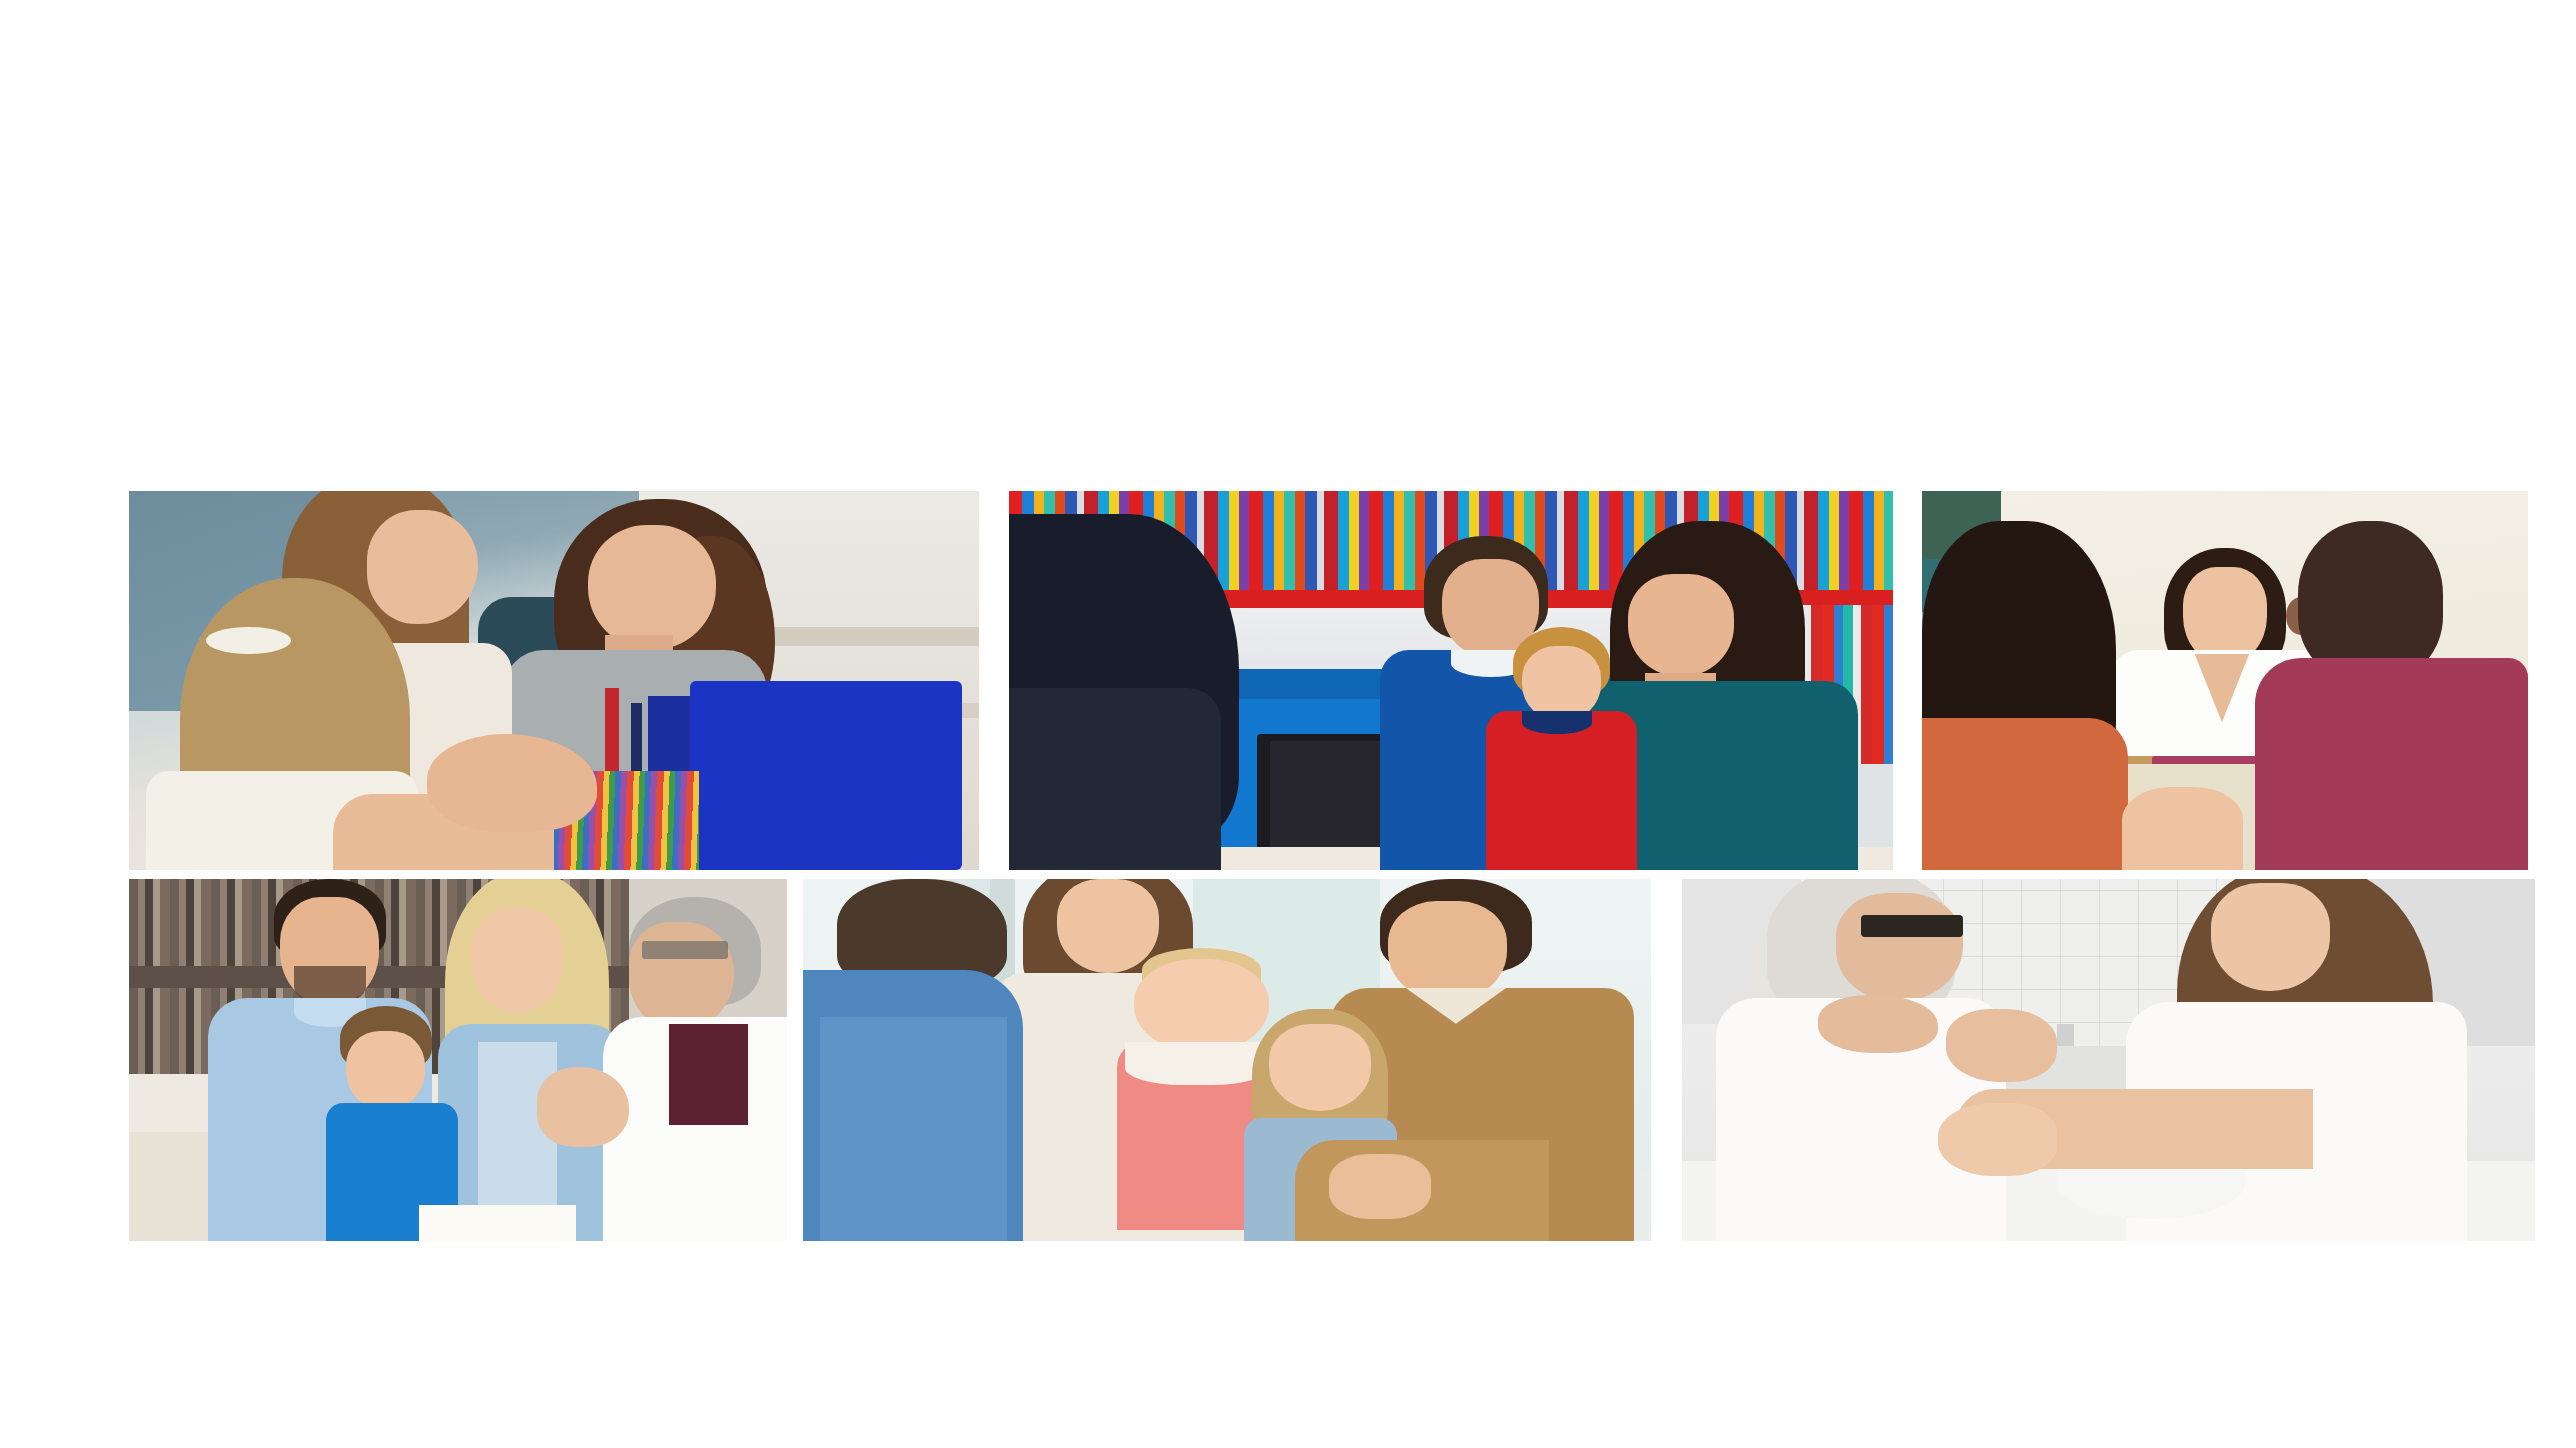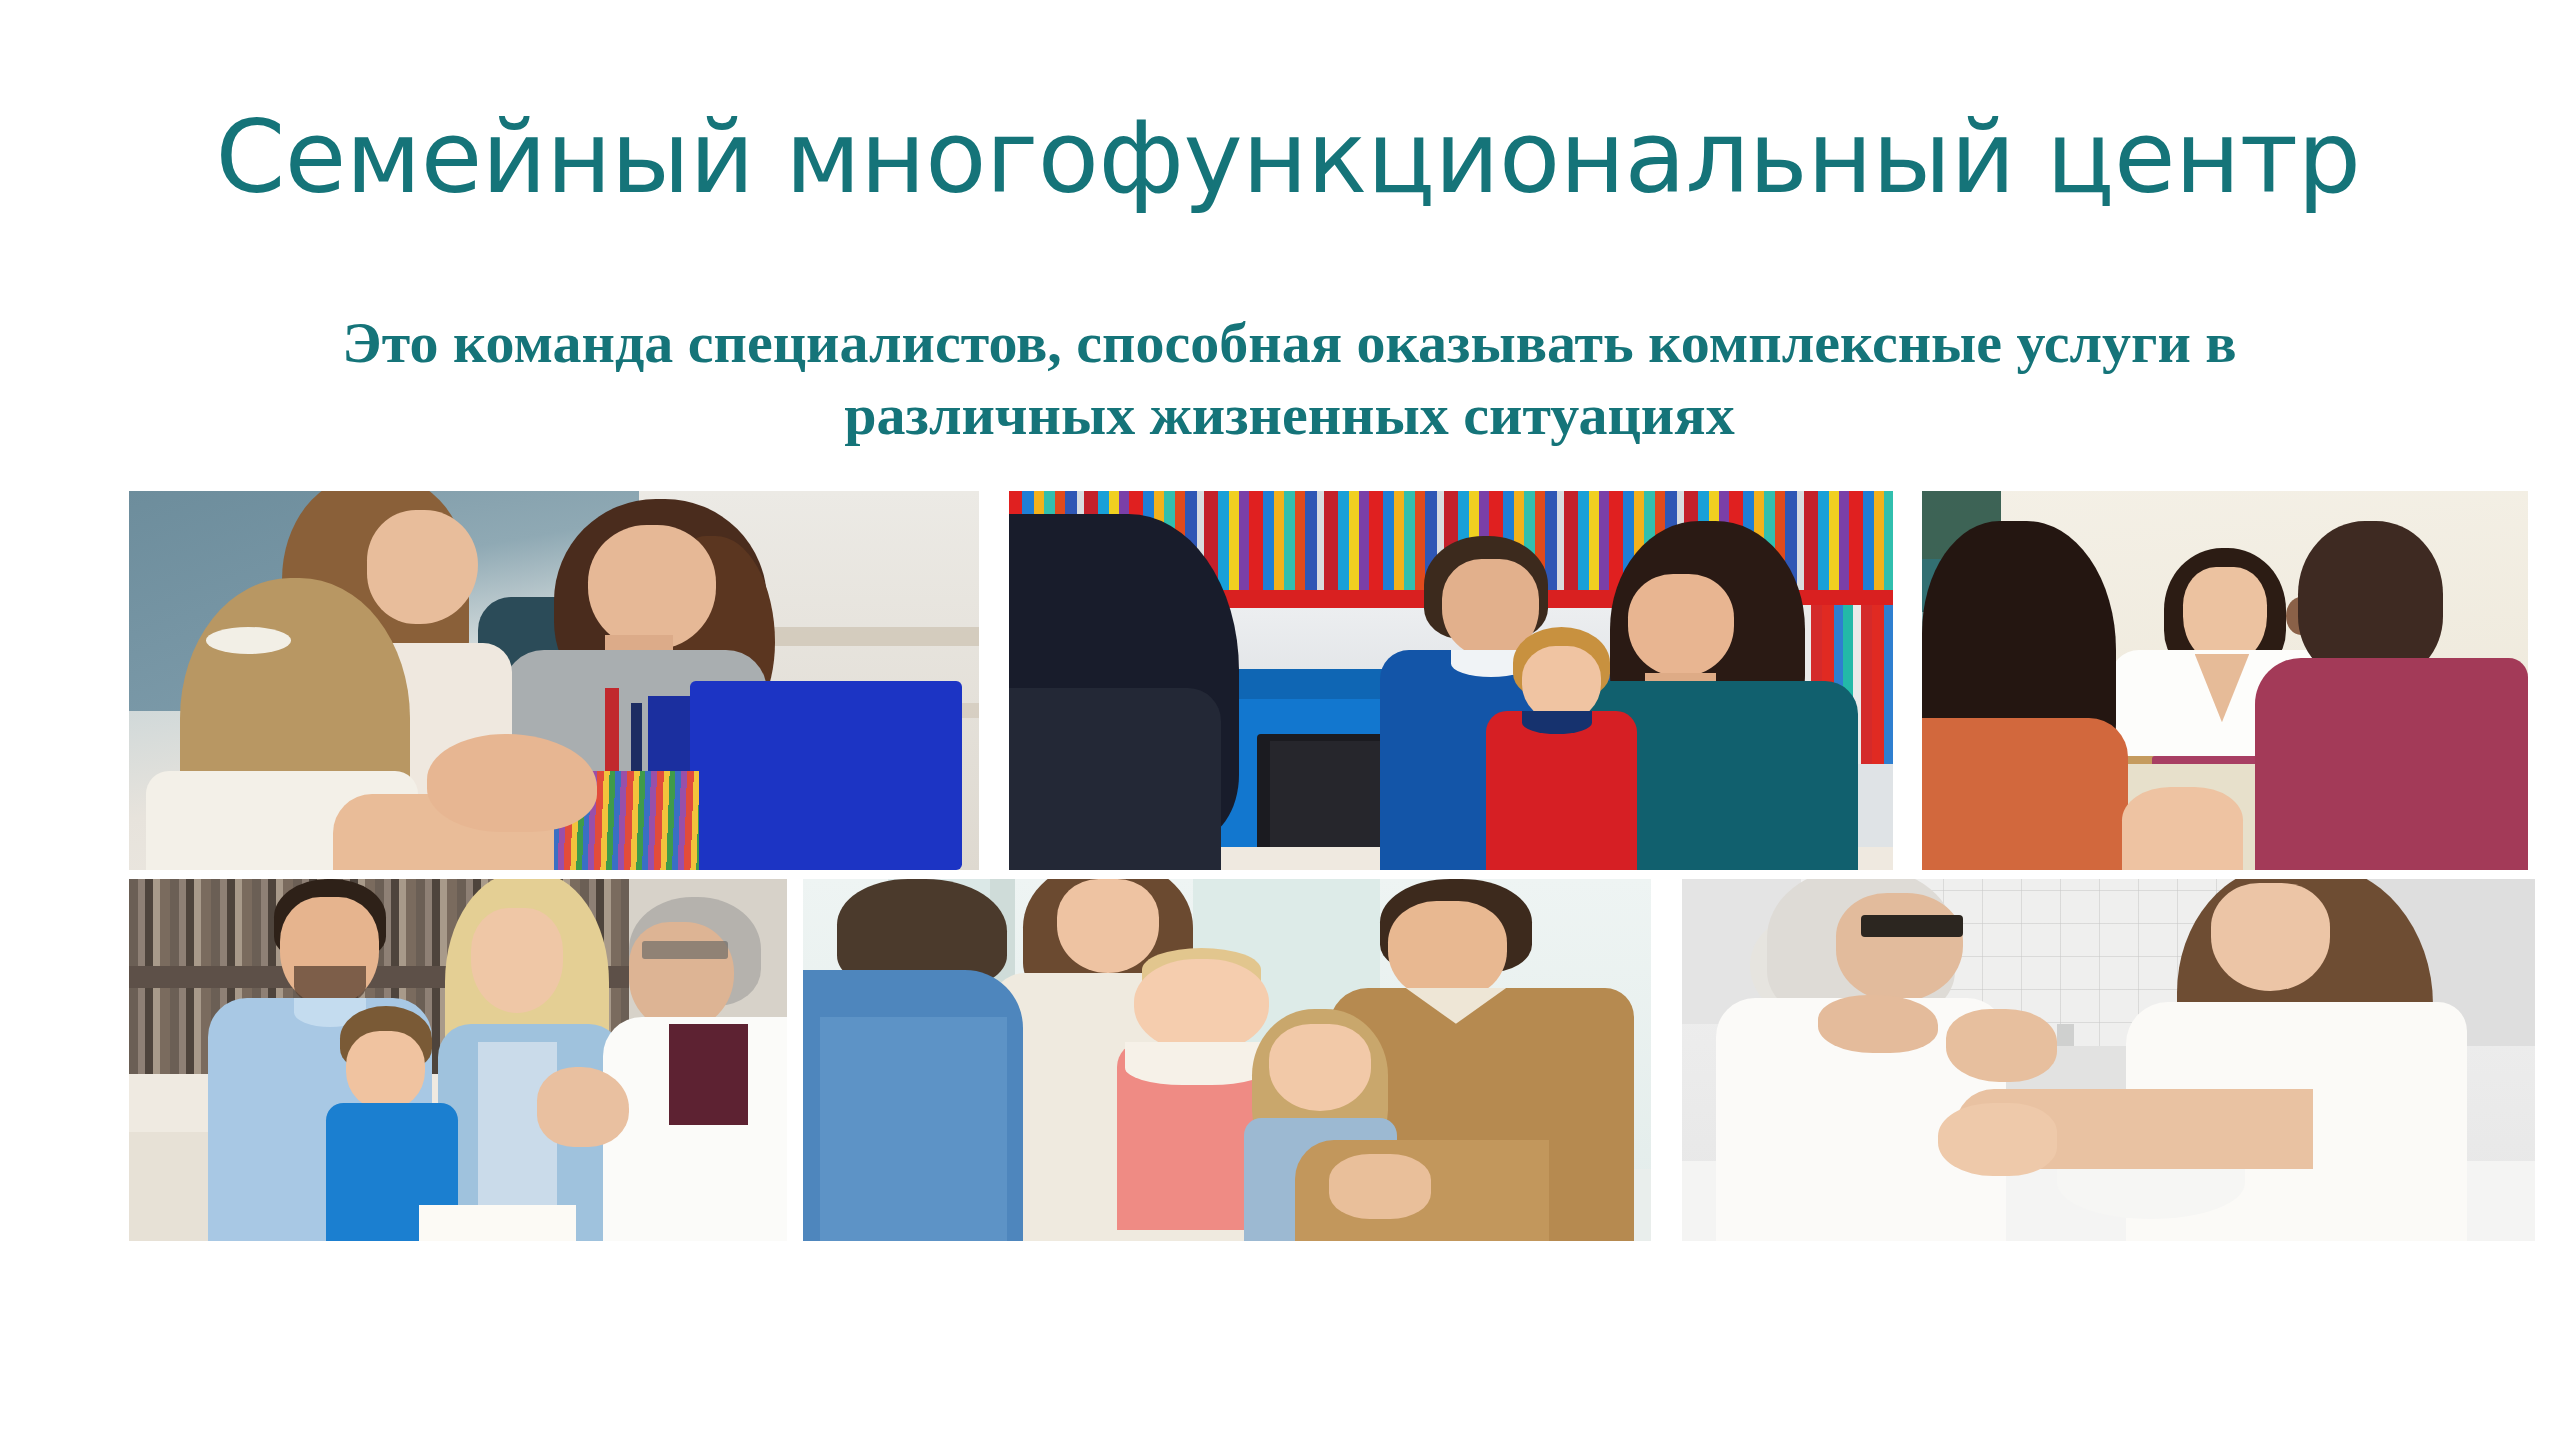--- a/index.html
+++ b/index.html
@@ -230,23 +230,21 @@
   .p6-y-body{left:52%;top:34%;width:40%;height:66%;background:#fbfaf7;border-radius:42px 29px 0 0;}
   .p6-y-arm{left:32%;top:58%;width:42%;height:22%;background:#e9c2a2;border-radius:39px 0 0 39px;}
   .p6-y-hand{left:30%;top:62%;width:14%;height:20%;background:#eec9aa;border-radius:46% 40% 40% 46%;}
   .p6-bowl{left:44%;top:74%;width:22%;height:20%;background:#f6f6f4;border-radius:0 0 50% 50%;}
 </style>
 </head>
 <body style="background: rgb(255, 255, 255);">
 
 <div class="slide">
 
-  <h1 class="title" style="color: rgb(21, 116, 121);">Семейный многофункциональный центр</h1>
-
-  <p class="subtitle" style="color: rgb(21, 116, 121);">Это команда специалистов, способная оказывать комплексные  услуги в различных жизненных ситуациях</p>
+
 
   <div class="grid">
 
     <figure class="photo" id="p1">
       <div class="scene">
         <div class="ly p1-bg"></div>
         <div class="ly p1-board"></div>
         <div class="ly p1-shelfwall"></div>
         <div class="ly p1-shelfline"></div>
         <div class="ly p1-shelfline2"></div>

